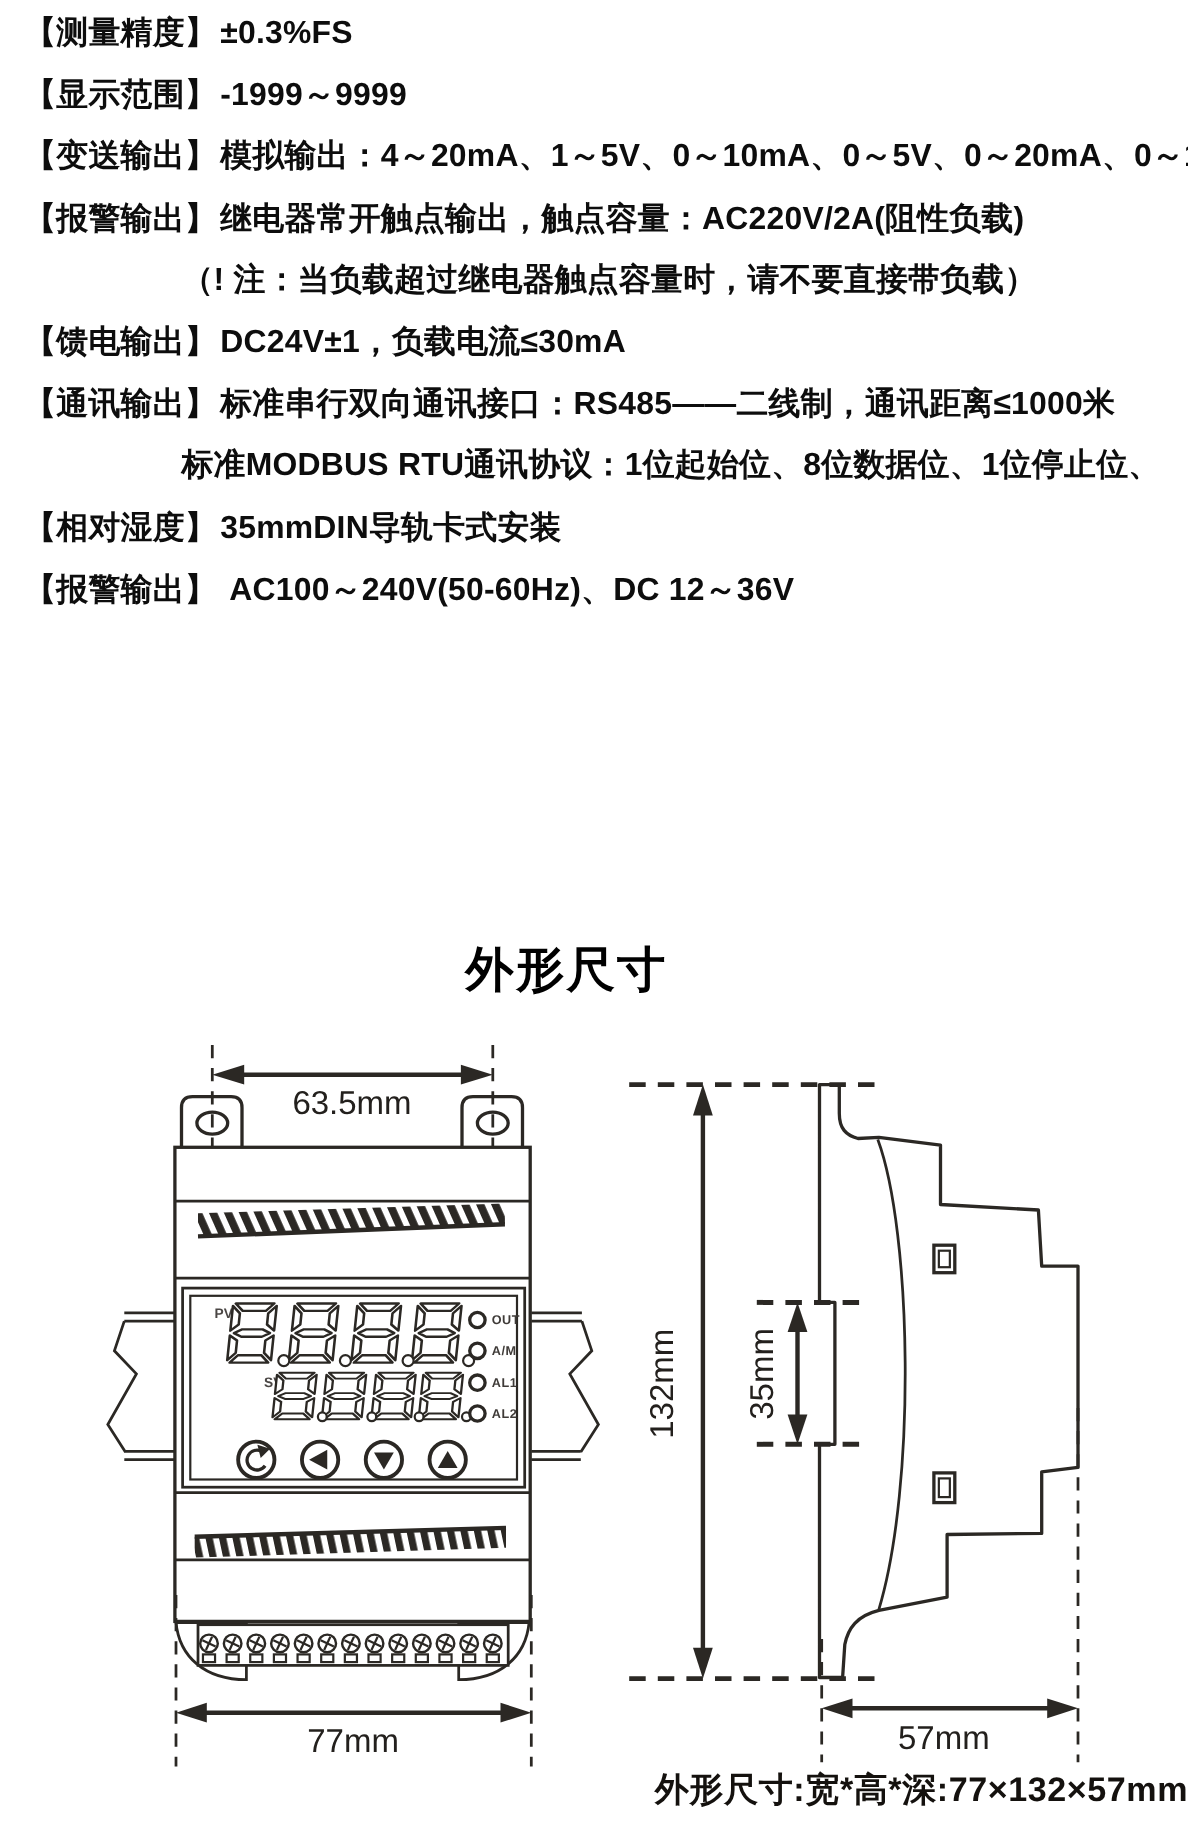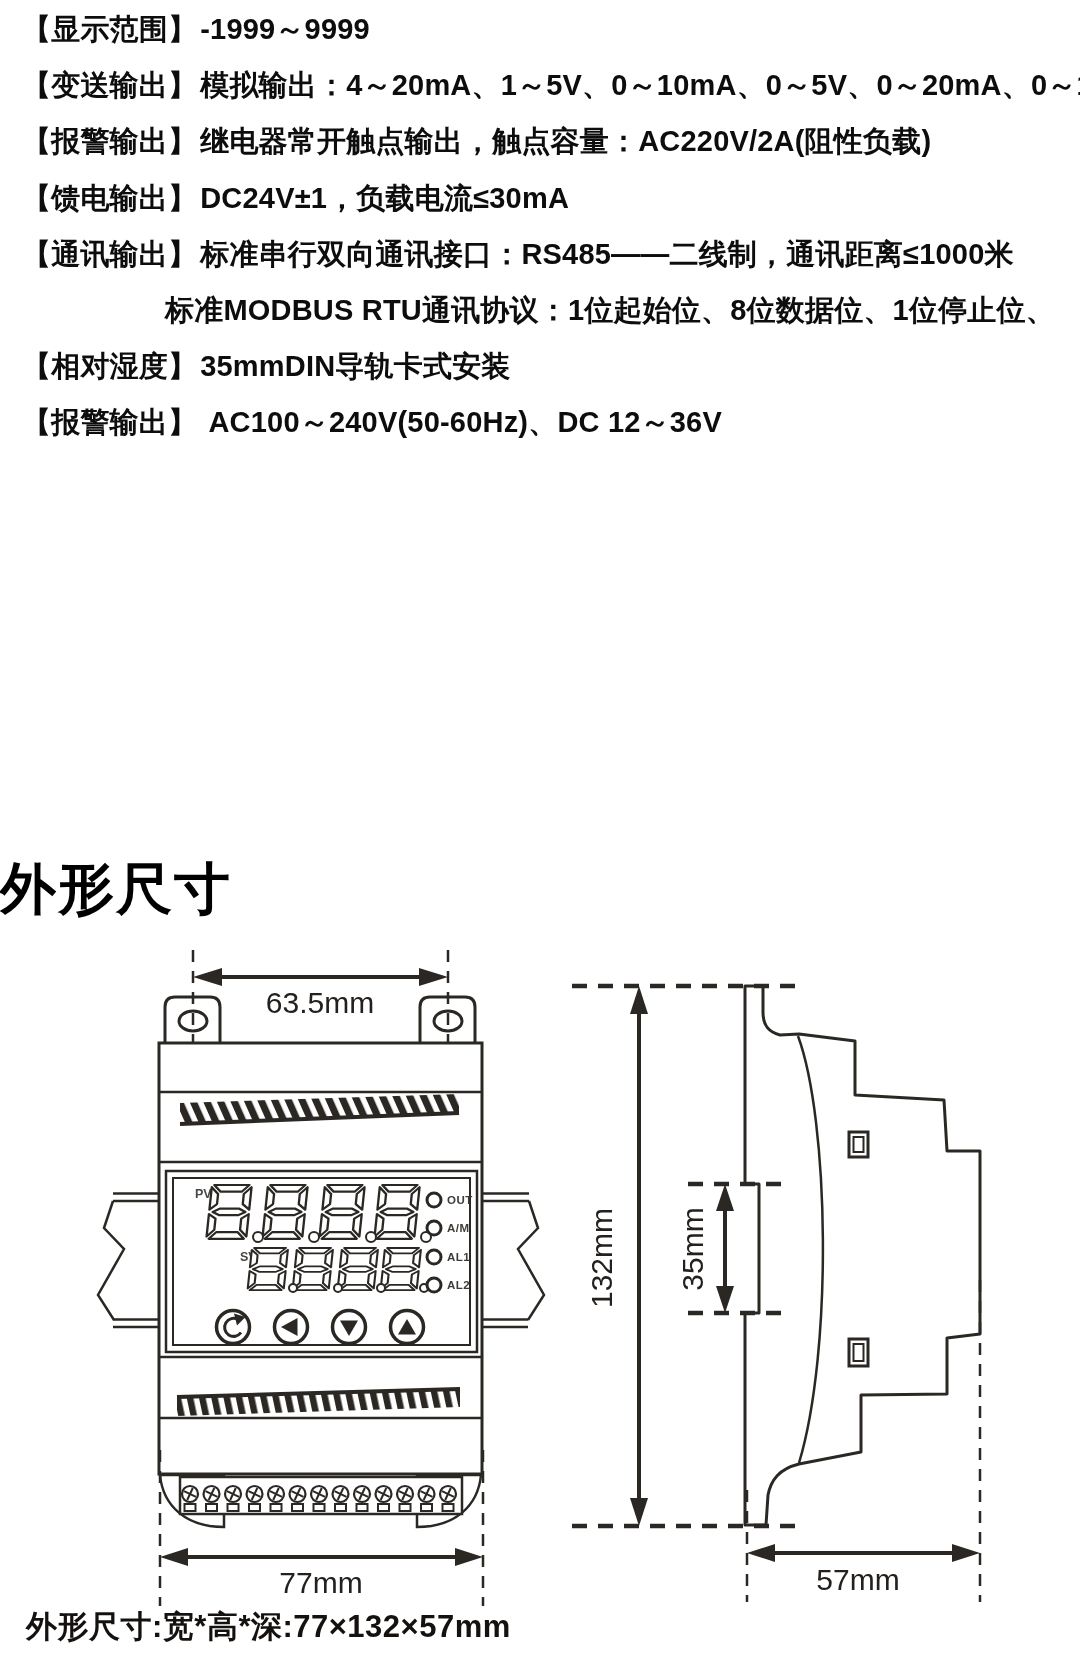--- a/index.html
+++ b/index.html
@@ -2,23 +2,23 @@
 <html><head>
 <meta charset="utf-8">
 <style>
   html,body{margin:0;padding:0;background:#ffffff;}
   .page{position:relative;width:1080px;height:1678px;background:#ffffff;overflow:hidden;
         font-family:"Liberation Sans", sans-serif;}
   .specs{position:absolute;left:22px;top:10px;width:1050px;}
   .spec-line{height:56.2px;font-size:29px;font-weight:600;color:#0d0d0d;white-space:nowrap;letter-spacing:.2px;}
   .spec-line.indent{padding-left:143px;}
   .spec-label{margin-right:3px;}
-  .drawing-title{position:absolute;top:852px;left:0;width:1030px;
-        font-size:56px;font-weight:800;color:#000;letter-spacing:2px;}
-  .caption{position:absolute;top:1606px;left:26px;width:1054px;text-align:left;
+  .drawing-title{position:absolute;top:852px;left:0;width:1030px;text-align:center;
+        font-size:44px;font-weight:800;color:#000;letter-spacing:2px;}
+  .caption{position:absolute;top:1606px;left:26px;width:1054px;text-align:right;
         font-size:31px;font-weight:700;color:#14110e;letter-spacing:.5px;}
   svg.drawing{position:absolute;left:0;top:840px;}
   svg text{font-family:"Liberation Sans", sans-serif;}
   .s2{stroke:#2b2824;stroke-width:2;fill:none}
   .s25{stroke:#2b2824;stroke-width:2.5;fill:none}
   .s3{stroke:#2b2824;stroke-width:3;fill:none}
   .s4{stroke:#2b2824;stroke-width:4;fill:none}
   .wf{fill:#ffffff;stroke:#2b2824}
   .dk{fill:#2b2824;stroke:none}
   .dash{stroke-dasharray:12 9}
@@ -27,23 +27,25 @@
   .smalllbl{font-size:12.5px;font-weight:700;fill:#4a4644}
   .ledlbl{font-size:11.5px;font-weight:700;fill:#3f3b38;letter-spacing:.5px}
   .seg polygon{fill:#ffffff;stroke:#2b2824;stroke-width:2;stroke-linejoin:round}
 </style>
 </head>
 <body>
 
 <div class="page">
 
   <div class="specs">
+    <div class="spec-line"><span class="spec-label">【测量精度】</span><span>±0.3%FS</span></div>
     <div class="spec-line"><span class="spec-label">【显示范围】</span><span>-1999～9999</span></div>
     <div class="spec-line"><span class="spec-label">【变送输出】</span><span>模拟输出：4～20mA、1～5V、0～10mA、0～5V、0～20mA、0～10V</span></div>
     <div class="spec-line"><span class="spec-label">【报警输出】</span><span>继电器常开触点输出，触点容量：AC220V/2A(阻性负载)</span></div>
+    <div class="spec-line indent"><span>（! 注：当负载超过继电器触点容量时，请不要直接带负载）</span></div>
     <div class="spec-line"><span class="spec-label">【馈电输出】</span><span>DC24V±1，负载电流≤30mA</span></div>
     <div class="spec-line"><span class="spec-label">【通讯输出】</span><span>标准串行双向通讯接口：RS485——二线制，通讯距离≤1000米</span></div>
     <div class="spec-line indent"><span>标准MODBUS RTU通讯协议：1位起始位、8位数据位、1位停止位、</span></div>
     <div class="spec-line"><span class="spec-label">【相对湿度】</span><span>35mmDIN导轨卡式安装</span></div>
     <div class="spec-line"><span class="spec-label">【报警输出】</span><span> AC100～240V(50-60Hz)、DC 12～36V</span></div>
   </div>
 
   <div class="drawing-title">外形尺寸</div>
 
   <svg class="drawing" width="1080" height="838" viewBox="0 840 1080 838" xmlns="http://www.w3.org/2000/svg">

